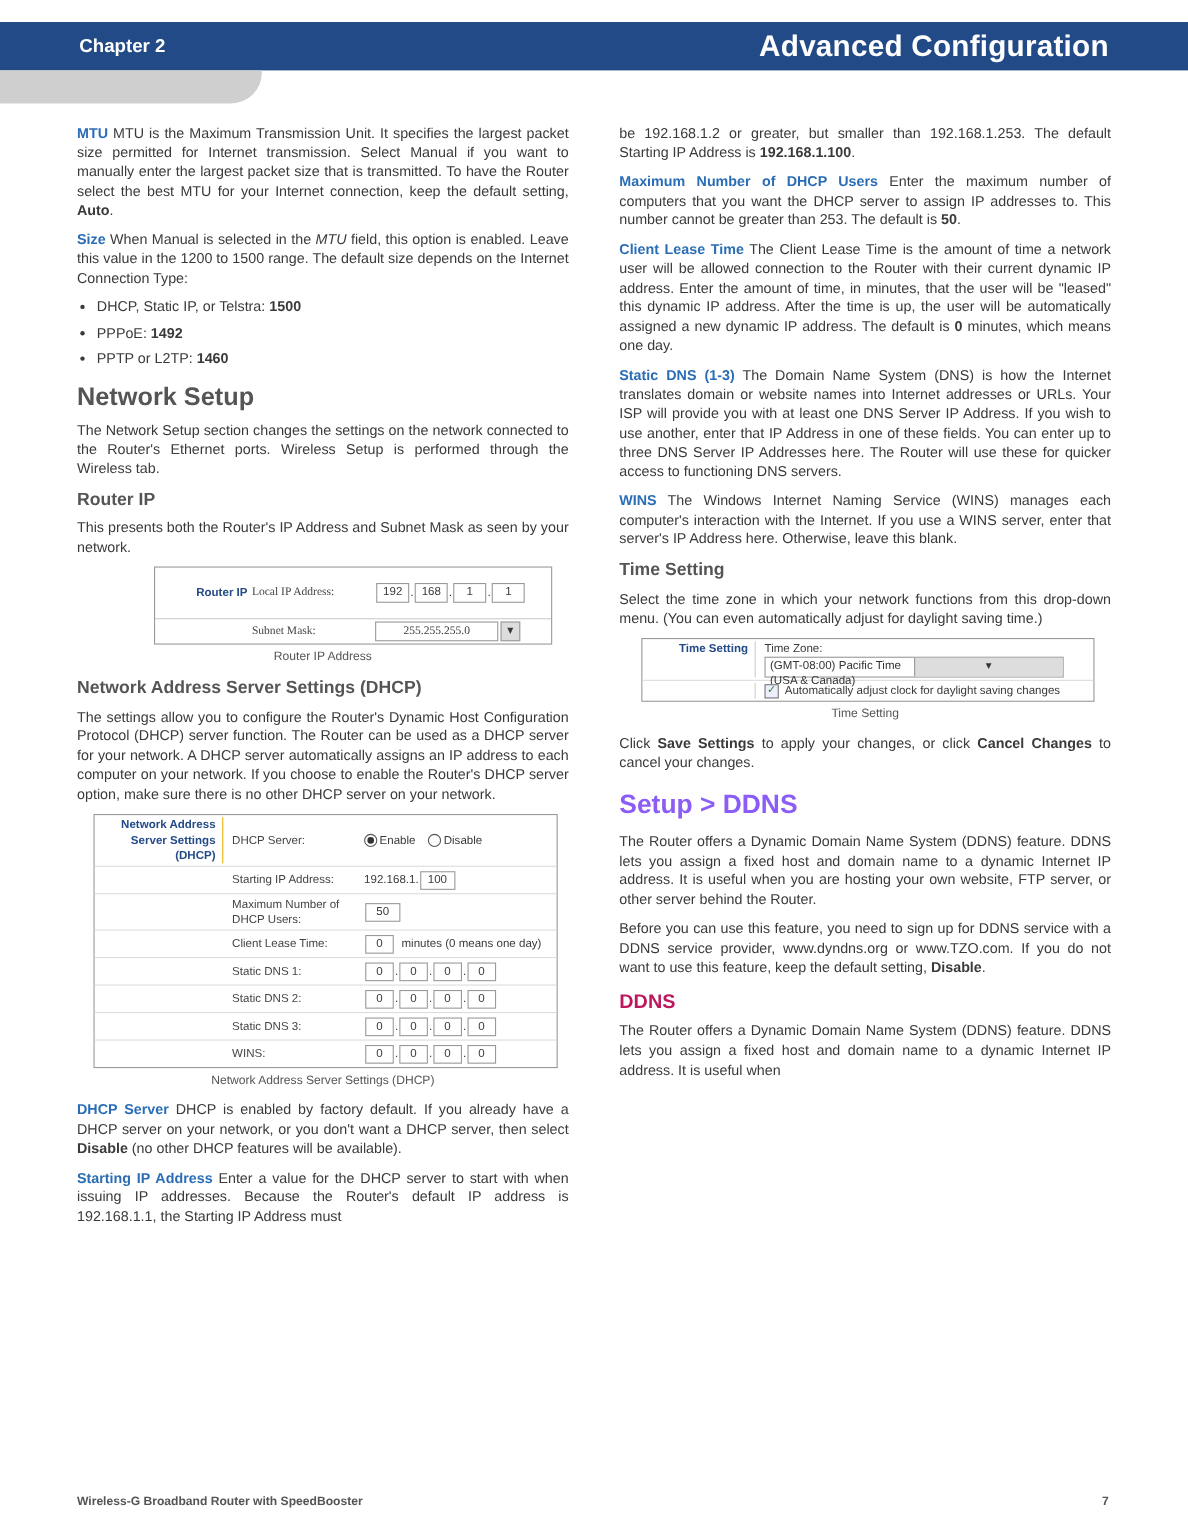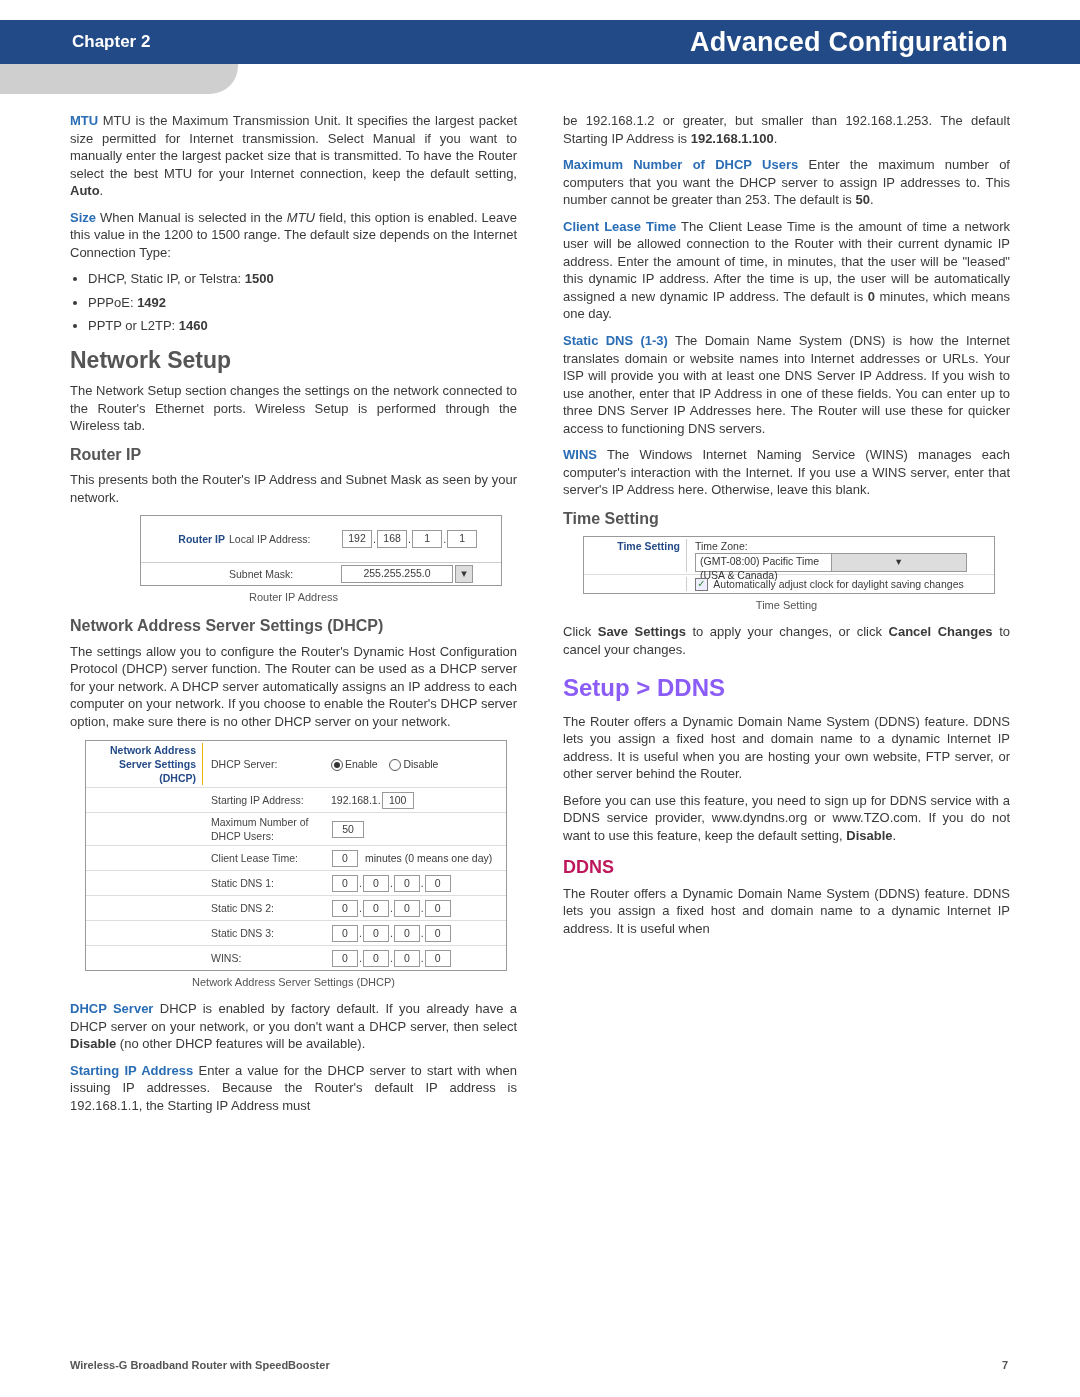--- a/index.html
+++ b/index.html
@@ -107,20 +107,21 @@
     color: #244b88;
     font-weight: bold;
     font-size: 10.5px;
     padding-right: 4px;
   }
   .figlabel {
     width: 112px;
     text-align: left;
     font-size: 10.5px;
     color: #444;
+    font-family: Liberation Serif, serif;
   }
   .ipcell {
     display: inline-block;
     width: 28px;
     height: 16px;
     border: 1px solid #999;
     background: #fff;
     text-align: center;
     font-size: 10.5px;
     line-height: 15px;
@@ -287,21 +288,21 @@
           <div class="figlabel-side">Router IP</div>
           <div class="figlabel">Local IP Address:</div>
           <span class="ipcell">192</span>.
           <span class="ipcell">168</span>.
           <span class="ipcell">1</span>.
           <span class="ipcell">1</span>
         </div>
         <div class="figrow">
           <div class="figlabel-side"></div>
           <div class="figlabel">Subnet Mask:</div>
-          <span style="display:inline-block;width:110px;border:1px solid #999;height:16px;line-height:15px;text-align:center;font-size:10.5px;">255.255.255.0</span>
+          <span style="display:inline-block;width:110px;border:1px solid #999;height:16px;line-height:15px;text-align:center;font-size:10.5px;font-family:Liberation Serif, serif;">255.255.255.0</span>
           <span style="display:inline-block;width:16px;height:16px;border:1px solid #999;background:#ddd;text-align:center;line-height:14px;margin-left:2px;">▾</span>
         </div>
       </div>
       <div class="caption">Router IP Address</div>
 
       <h3 class="sub">Network Address Server Settings (DHCP)</h3>
       <p>The settings allow you to configure the Router's Dynamic Host Configuration Protocol (DHCP) server function. The Router can be used as a DHCP server for your network. A DHCP server automatically assigns an IP address to each computer on your network. If you choose to enable the Router's DHCP server option, make sure there is no other DHCP server on your network.</p>
 
       <div class="figbox2">
         <div class="fig2-row">
@@ -392,20 +393,21 @@
 
       <p>
         <span class="term">Static DNS (1-3)</span><span>  The Domain Name System (DNS) is how the Internet translates domain or website names into Internet addresses or URLs. Your ISP will provide you with at least one DNS Server IP Address. If you wish to use another, enter that IP Address in one of these fields. You can enter up to three DNS Server IP Addresses here. The Router will use these for quicker access to functioning DNS servers.</span>
       </p>
 
       <p>
         <span class="term">WINS</span><span> The Windows Internet Naming Service (WINS) manages each computer's interaction with the Internet. If you use a WINS server, enter that server's IP Address here. Otherwise, leave this blank.</span>
       </p>
 
       <h3 class="sub">Time Setting</h3>
+      <p>Select the time zone in which your network functions from this drop-down menu. (You can even automatically adjust for daylight saving time.)</p>
 
       <div class="tsbox">
         <div class="ts-row">
           <div class="ts-side">Time Setting</div>
           <div class="ts-body">
             <div>Time Zone:</div>
             <div class="dropdown">
               <span>(GMT-08:00) Pacific Time (USA &amp; Canada)</span>
               <span class="arrow">▾</span>
             </div>

